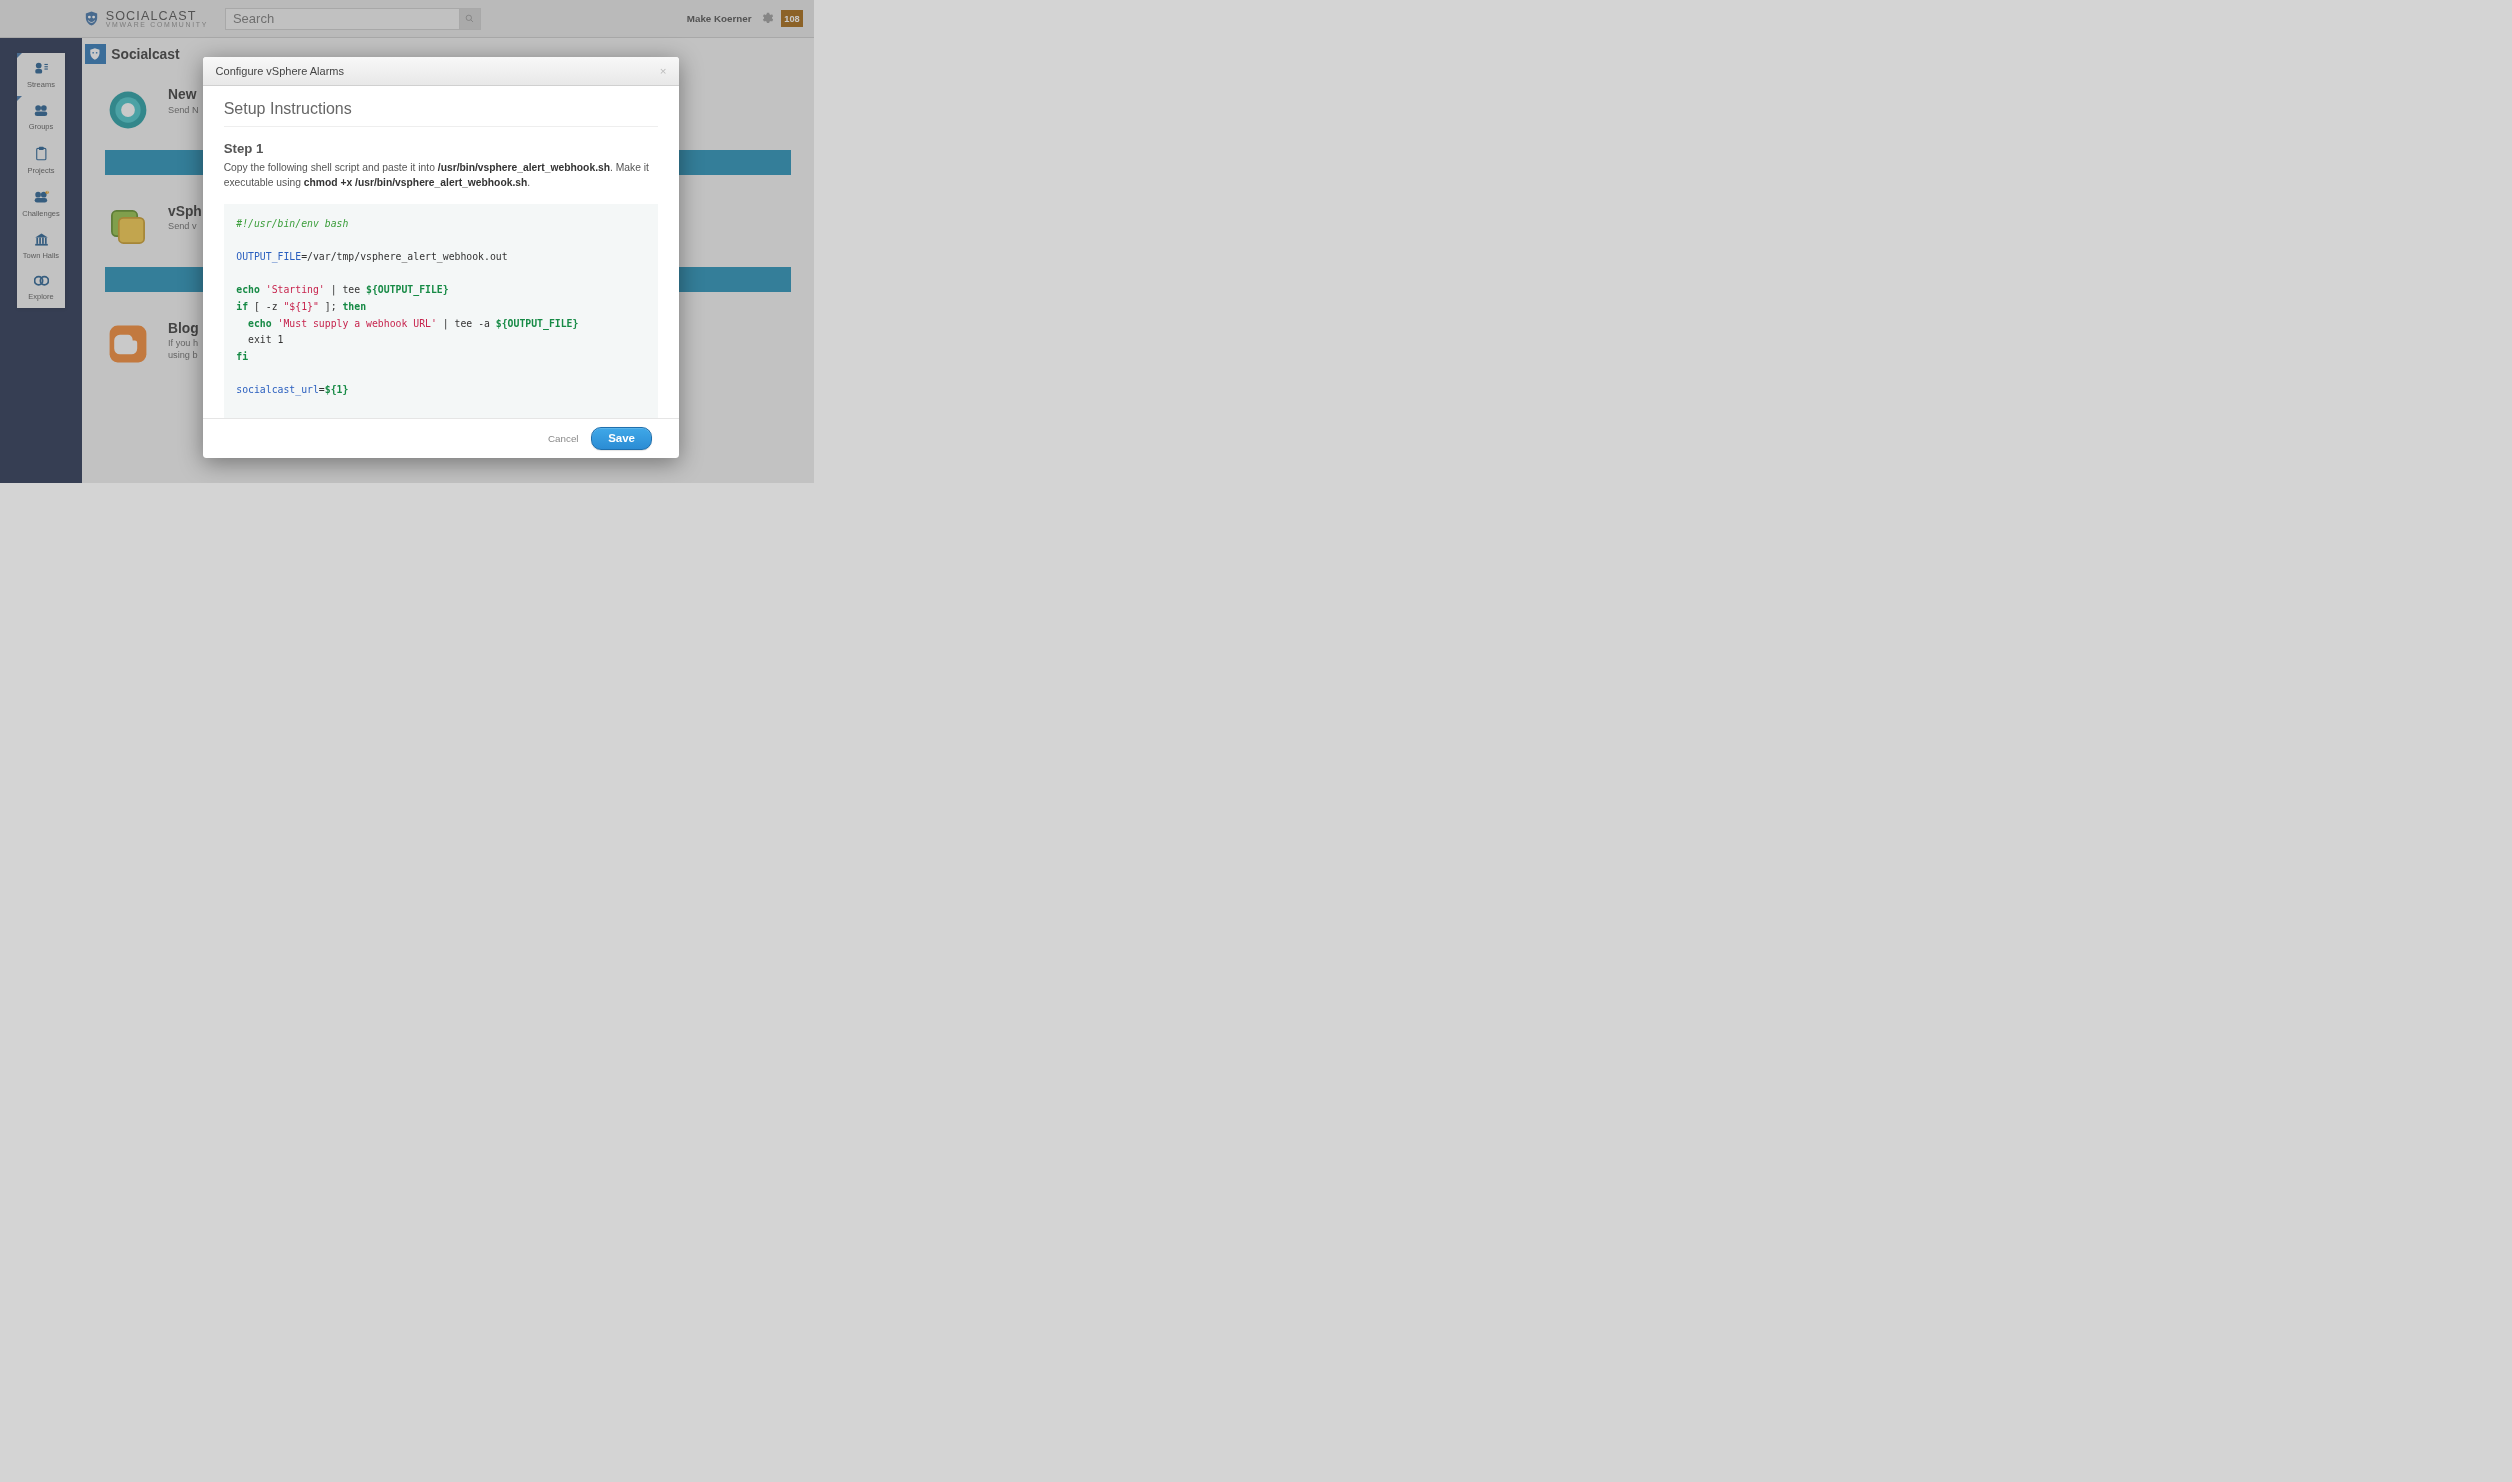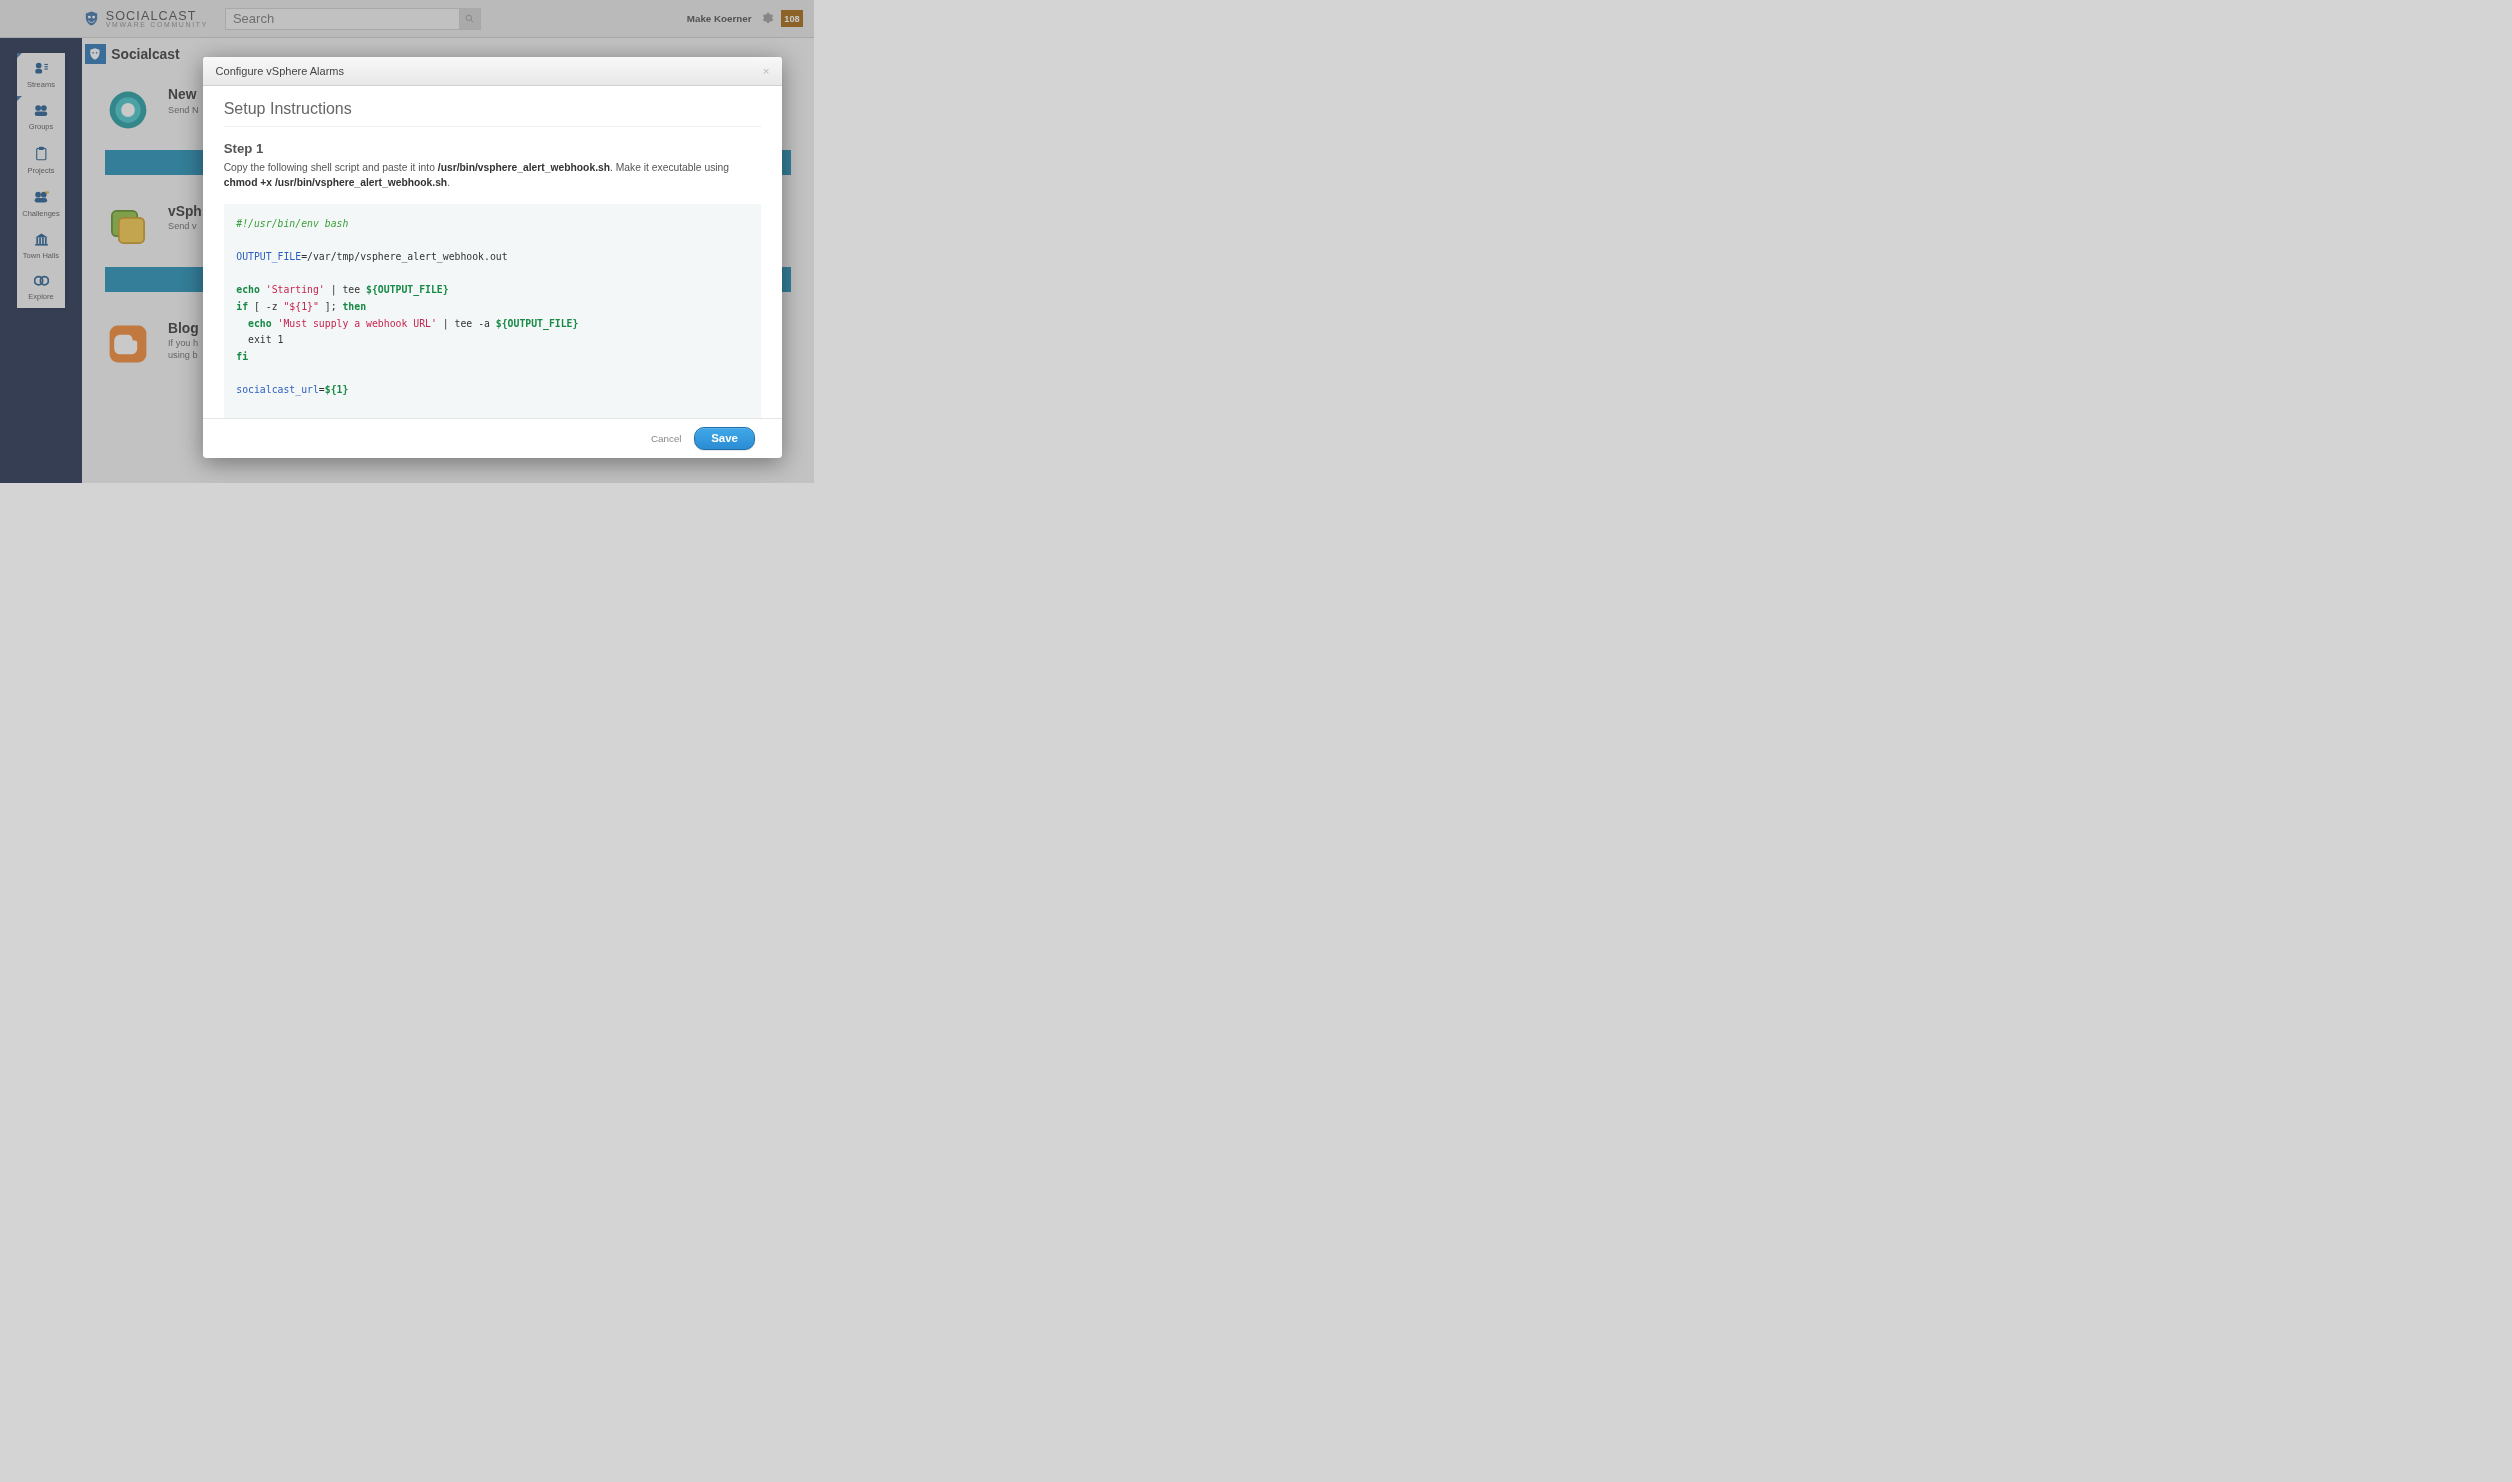--- a/index.html
+++ b/index.html
@@ -200,21 +200,21 @@
       position: absolute;
       inset: 0;
       background: rgba(100,100,100,0.35);
       z-index: 10;
       pointer-events: none;
     }
     .modal {
       position: absolute;
       left: 203px;
       top: 57px;
-      width: 579px;
+      width: 476px;
       height: 401px;
       background: #fff;
       border-radius: 3.4px;
       box-shadow: 0 4.6px 23px rgba(0,0,0,0.4);
       z-index: 20;
       display: flex;
       flex-direction: column;
       overflow: hidden;
     }
     .modal-header {

